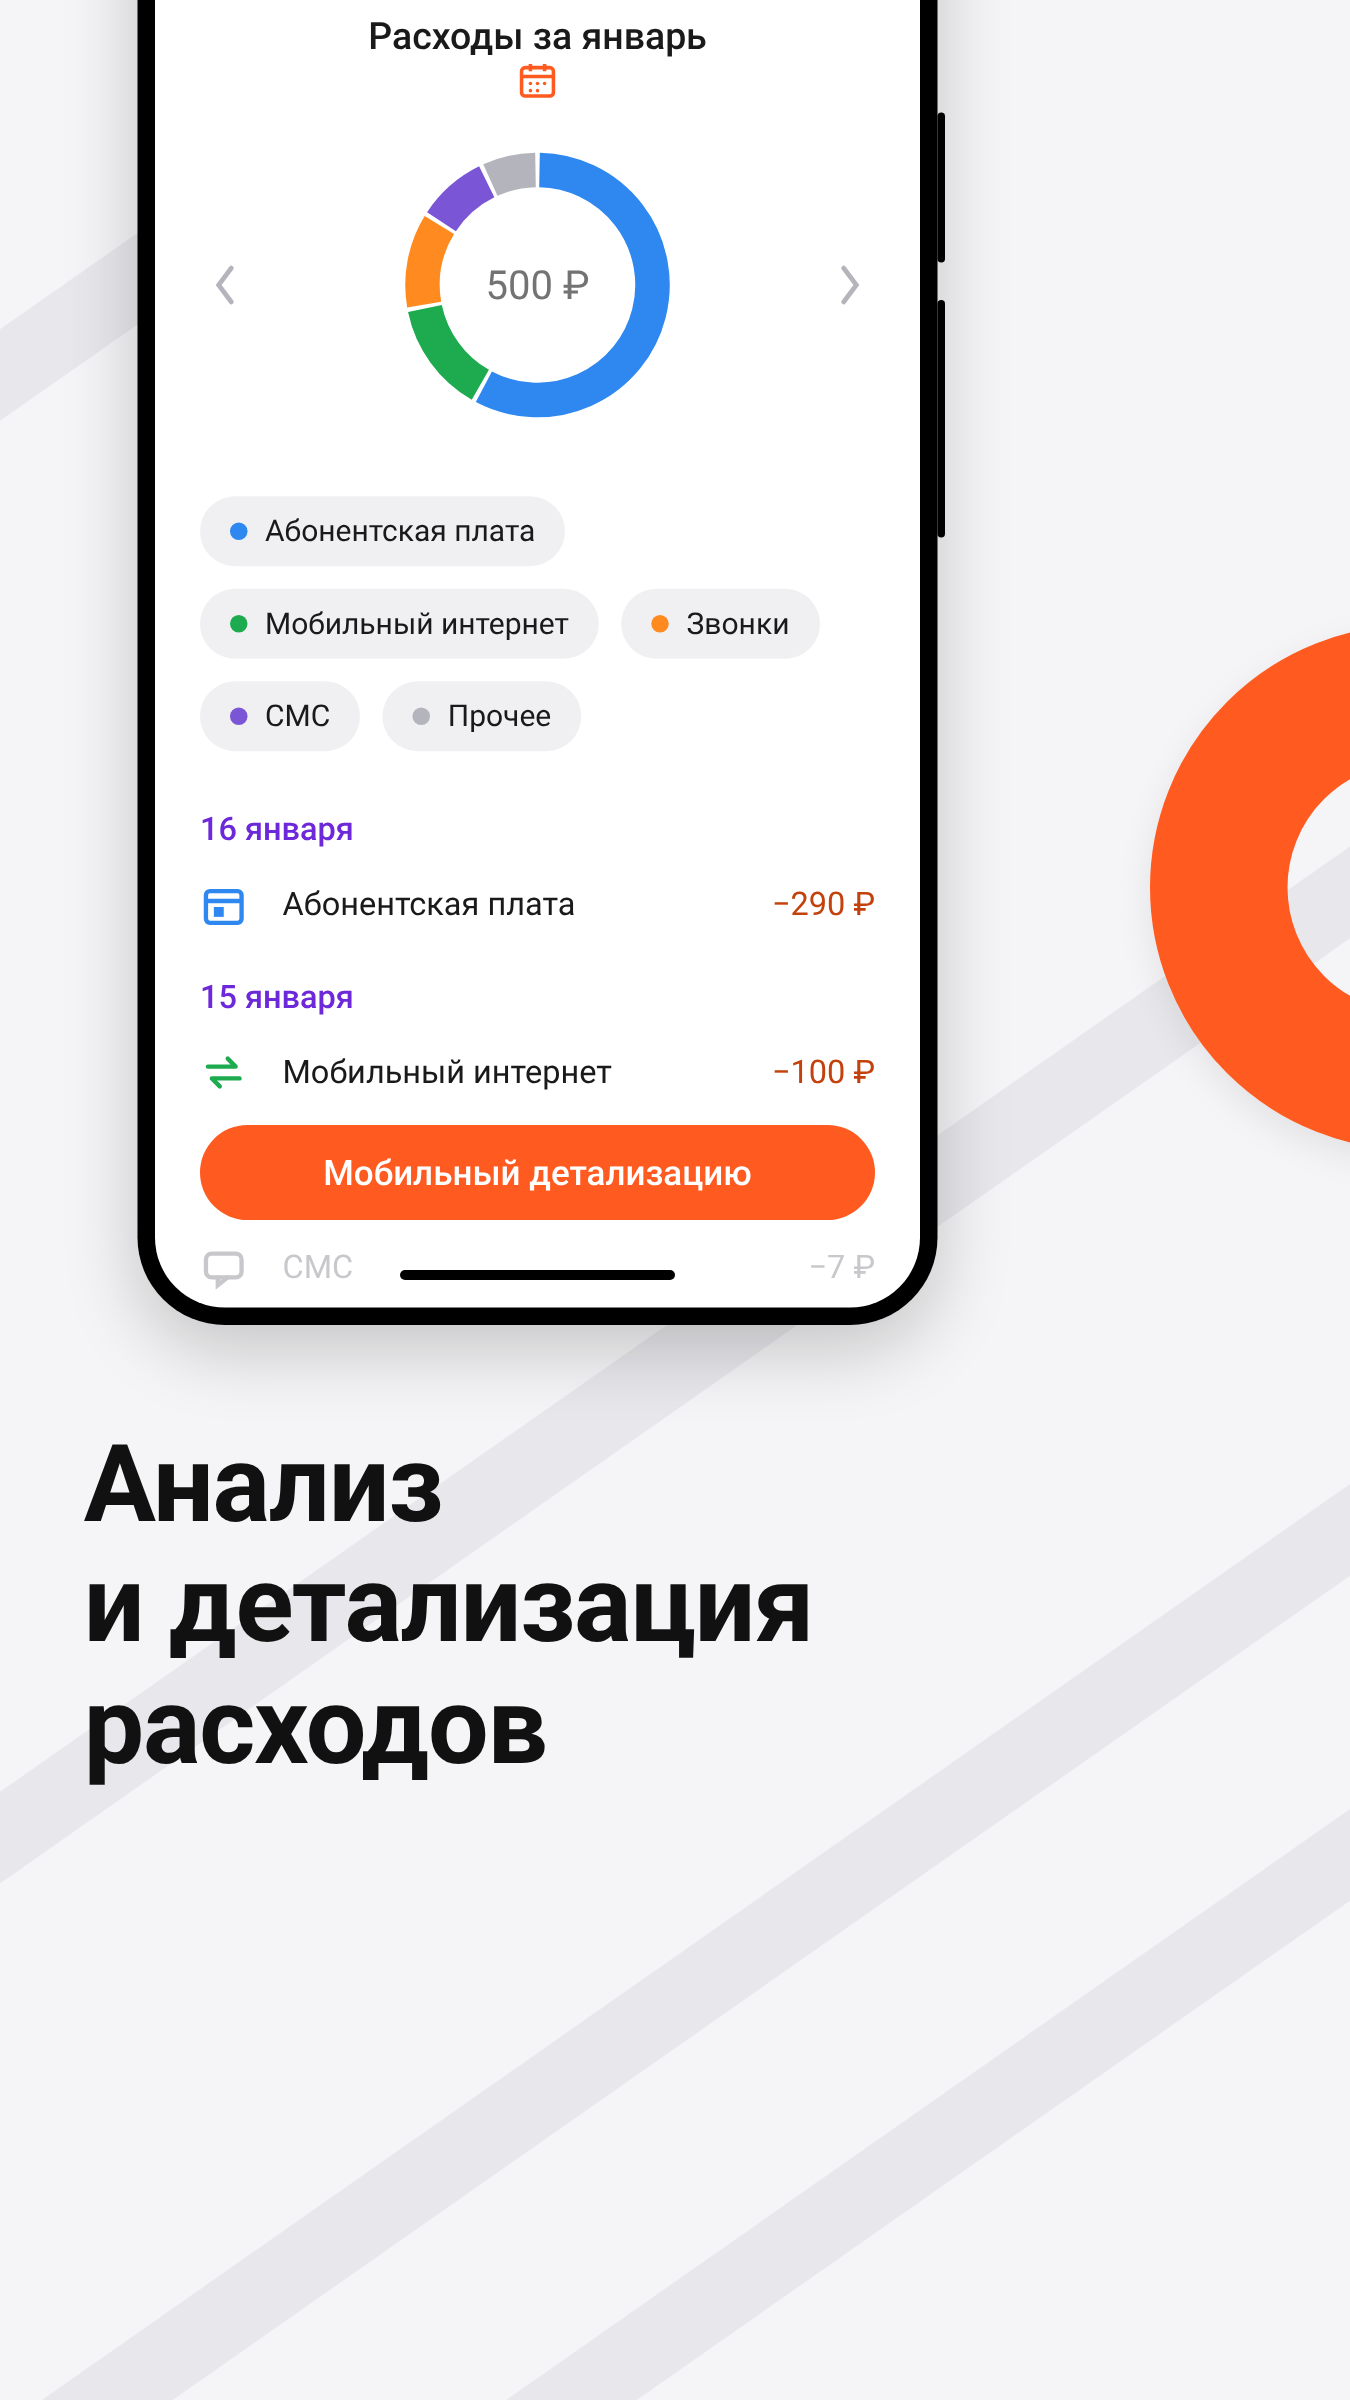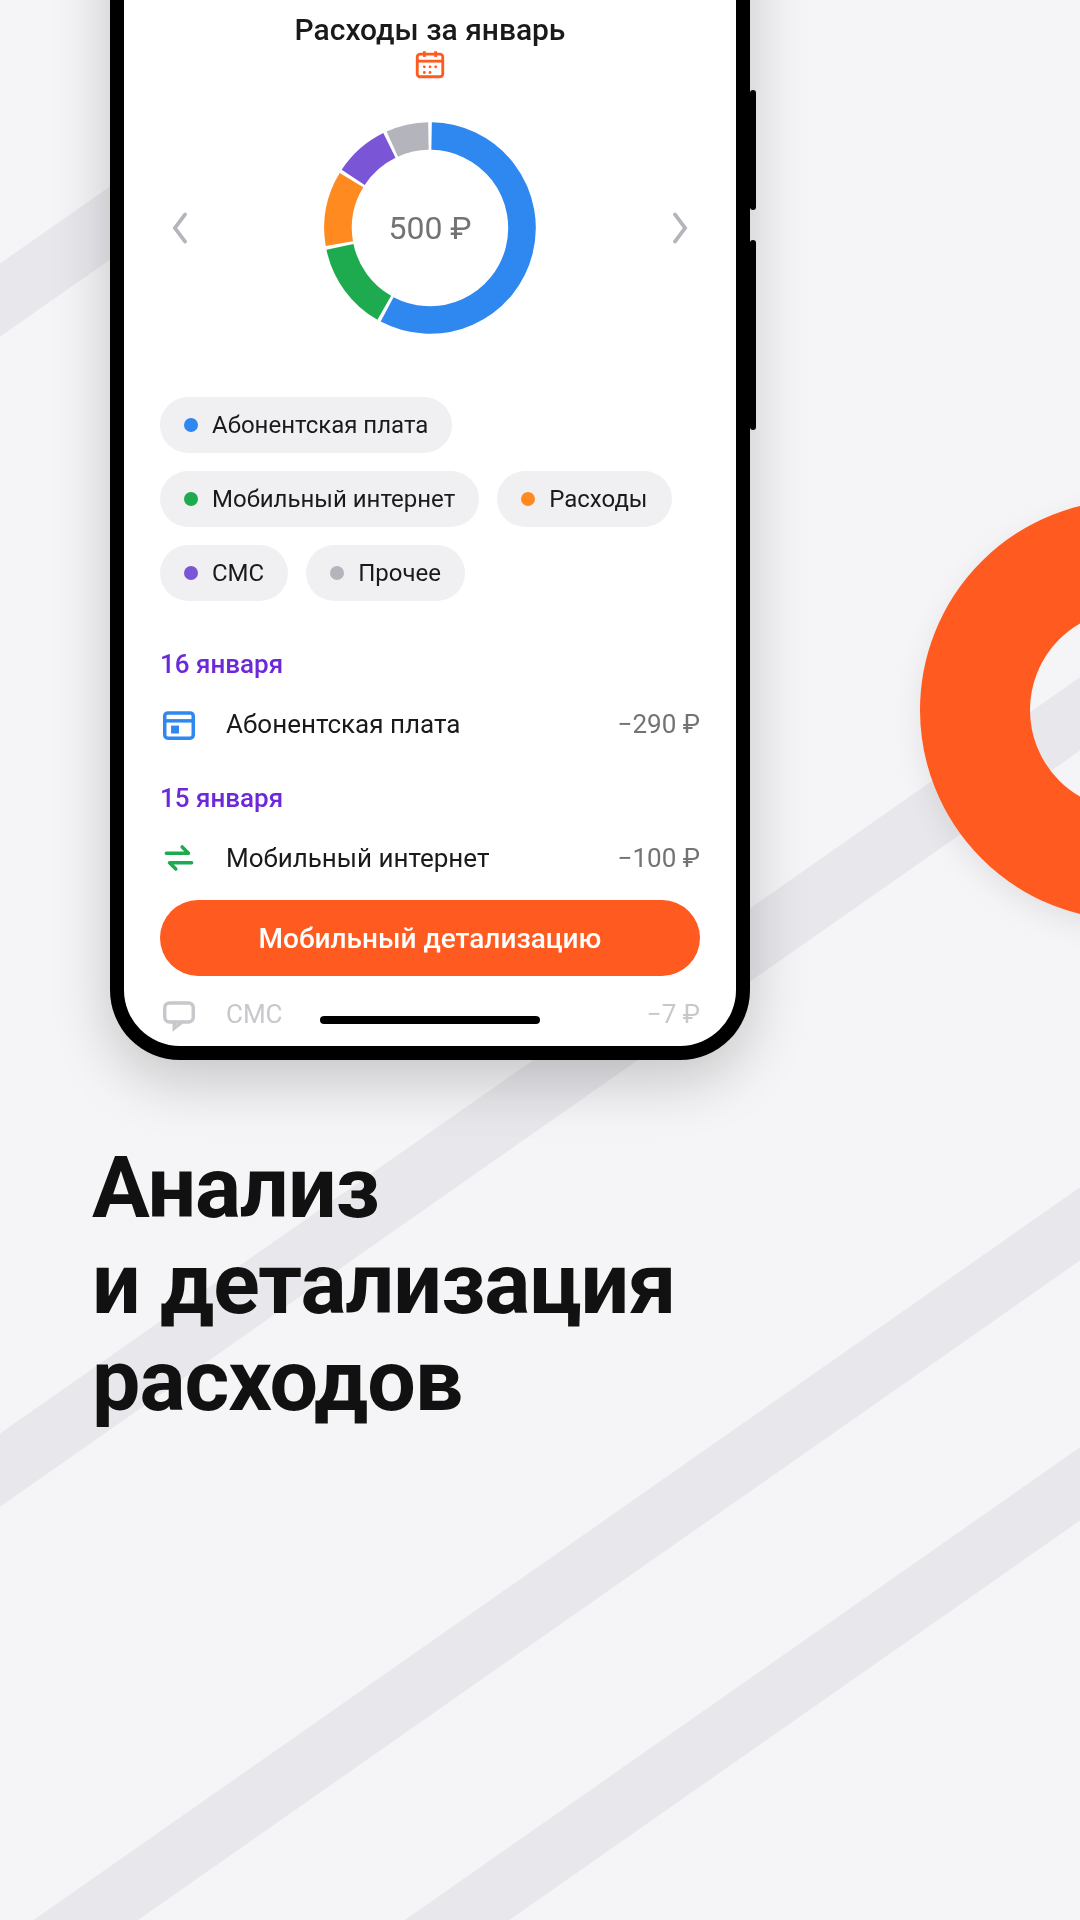--- a/index.html
+++ b/index.html
@@ -99,30 +99,30 @@
   .date-heading {
     font-size:26px; font-weight:500; color:#6d28d9;
     margin-bottom: 26px;
   }
   .txn {
     display:flex; align-items:center; gap:28px;
     margin-bottom: 40px;
   }
   .txn-icon { width:38px; height:38px; flex-shrink:0; }
   .txn-label { flex:1; font-size:26px; color:#1a1a1a; }
-  .txn-amount { font-size:26px; color:#737373; white-space:nowrap; }
+  .txn-amount { font-size:26px; color:#c2410c; white-space:nowrap; }
   .txn.faded .txn-label, .txn.faded .txn-amount, .txn.faded .txn-icon { color:#c8c8cc; }
   .order-btn {
     position:absolute; left:36px; right:36px; bottom:70px;
     background:#ff5a1f; color:#fff; font-size:28px; font-weight:500;
     height:76px; border-radius:38px; display:flex; align-items:center; justify-content:center;
     cursor:pointer; z-index:3;
   }
   .promo-title {
-    position:absolute; left:92px; top:1140px; z-index:2;
+    position:absolute; left:67px; top:1140px; z-index:2;
     font-size:86px; font-weight:700; color:#111; line-height:1.12;
     letter-spacing:-1px;
   }
 </style>
 </head>
 <body>
 
 <div class="bg-line l1"></div>
 <div class="bg-line l2"></div>
 <div class="bg-line l3"></div>
@@ -179,21 +179,21 @@
           <div class="chip">
             <span class="chip-dot" style="background: rgb(47, 136, 240);"></span>
             <span>Абонентская плата</span>
           </div>
           <div class="chip">
             <span class="chip-dot" style="background: rgb(30, 171, 79);"></span>
             <span>Мобильный интернет</span>
           </div>
           <div class="chip">
             <span class="chip-dot" style="background: rgb(255, 138, 31);"></span>
-            <span>Расходы</span>
+            <span>Звонки</span>
           </div>
           <div class="chip">
             <span class="chip-dot" style="background: rgb(122, 86, 214);"></span>
             <span>СМС</span>
           </div>
           <div class="chip">
             <span class="chip-dot" style="background: rgb(180, 180, 188);"></span>
             <span>Прочее</span>
           </div>
         </div>

